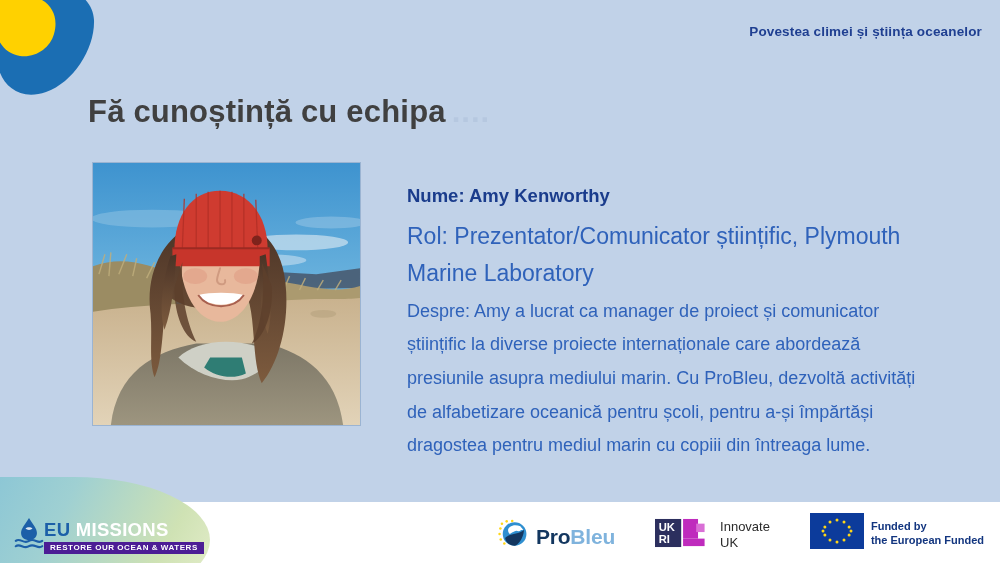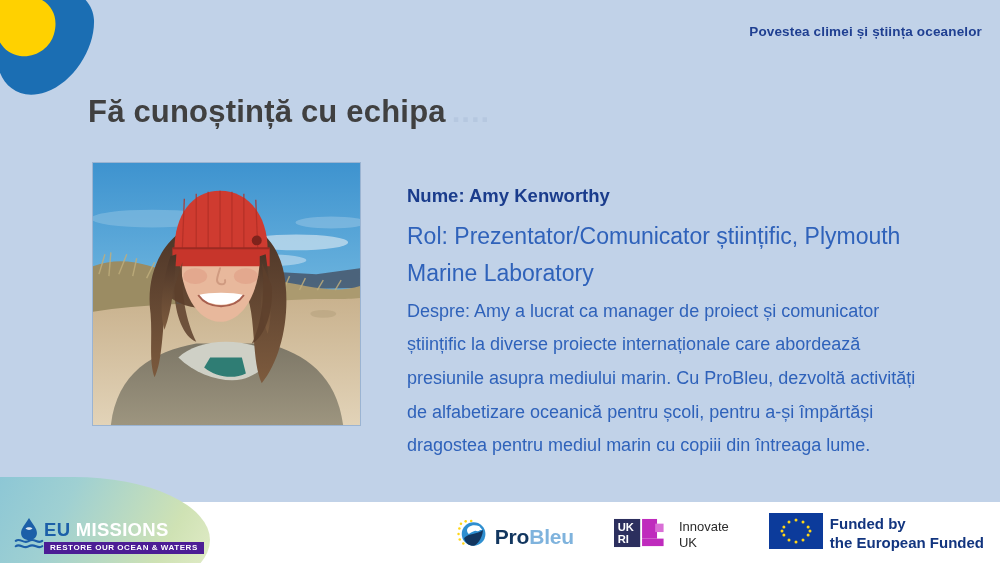--- a/index.html
+++ b/index.html
@@ -184,21 +184,21 @@
   }
   .pb-dark { color: #12365f; }
   .pb-light { color: #7fb3dd; }
   .innovate-text {
     font-size: 13px;
     color: #2b2b2b;
     line-height: 1.25;
     white-space: nowrap;
   }
   .eu-funded-text {
-    font-size: 15px;
+    font-size: 11px;
     font-weight: bold;
     color: #12357f;
     line-height: 1.3;
     white-space: nowrap;
   }
 </style>
 </head>
 <body>
 
 <div class="slide">

